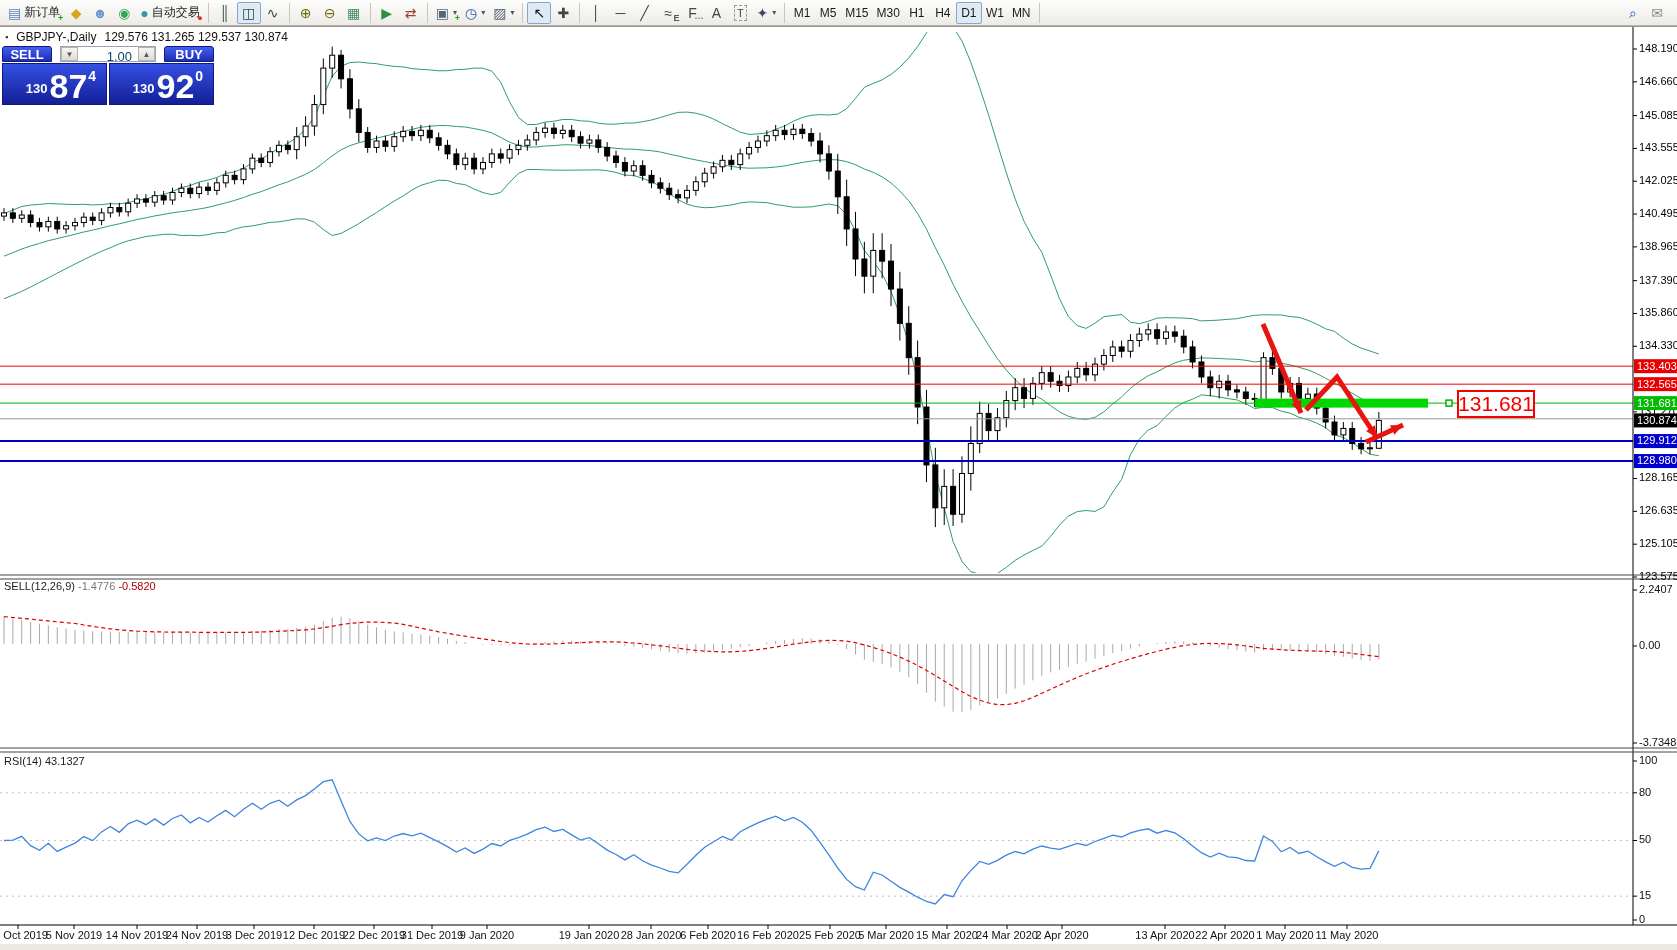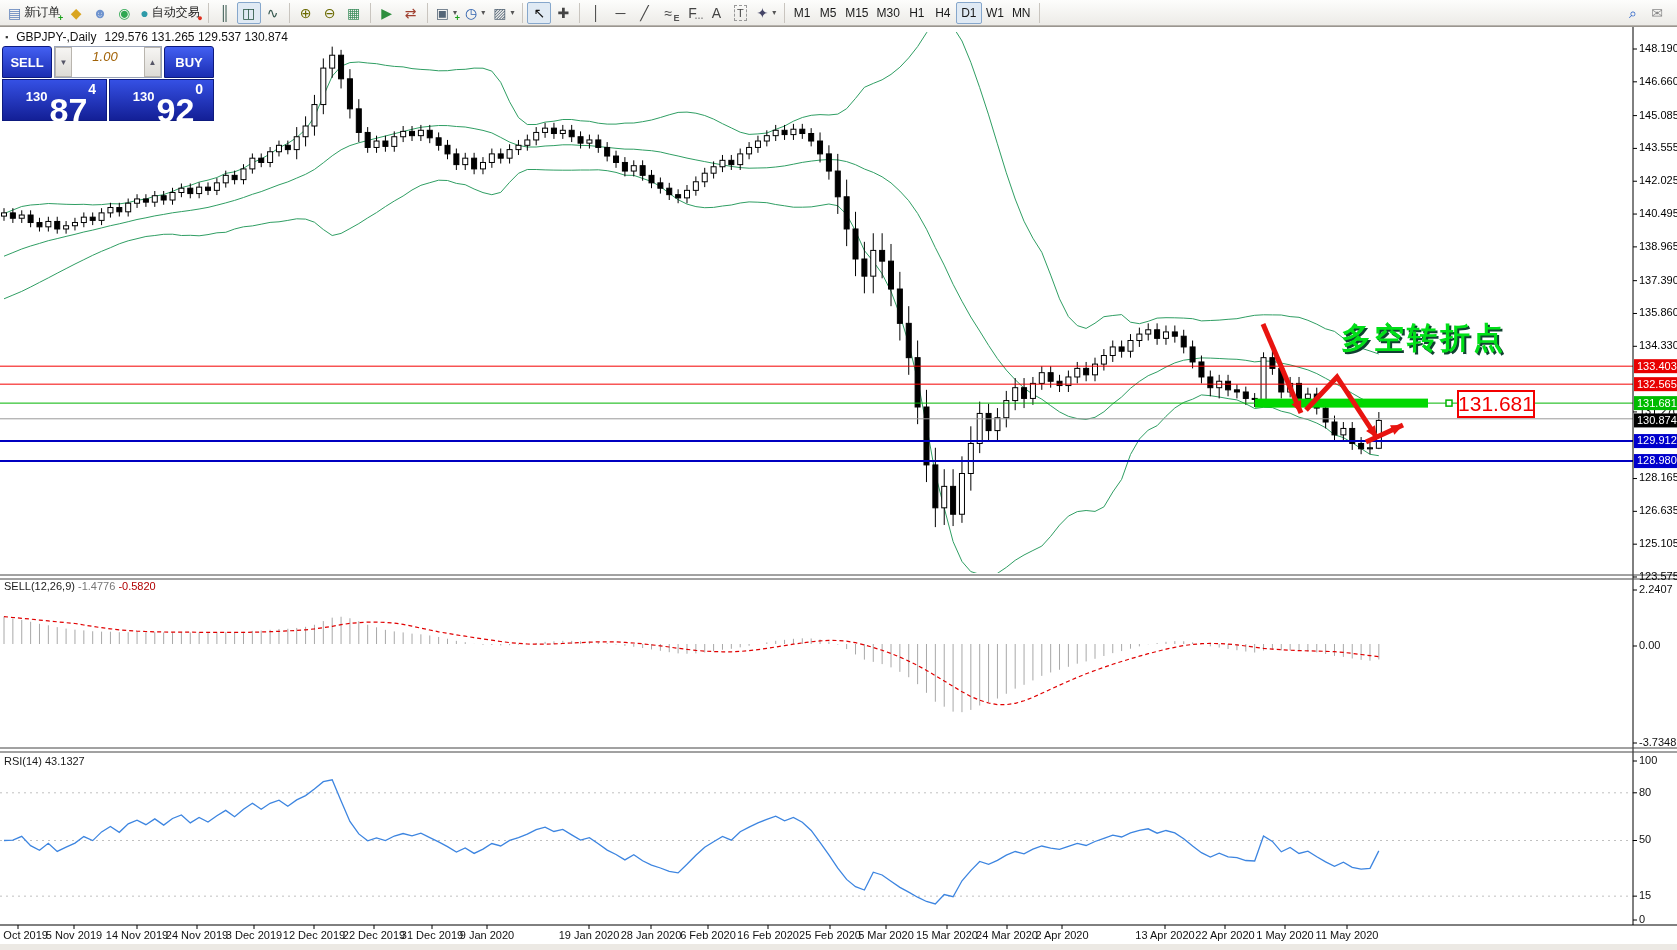--- a/index.html
+++ b/index.html
@@ -21,31 +21,31 @@
   .tb-caret{font-size:8px;color:#555;margin-left:1px;}
   .tb-label{font-size:12px;color:#1a1a1a;white-space:nowrap;}
   .tb-tf{font-size:11px;min-width:26px;}
   .tb-right{margin-left:auto;display:flex;margin-right:8px;}
   
   .chart-title{position:absolute;left:5px;top:30px;z-index:6;font-size:12px;color:#111;
                display:flex;align-items:center;gap:8px;}
   .chart-title .mini{font-size:9px;color:#333;}
   
   .ocp{position:absolute;left:2px;top:46px;width:212px;z-index:6;}
-  .ocp-row1{display:flex;height:32px;gap:2px;}
+  .ocp-row1{display:flex;height:16px;gap:8px;}
   .btn-sell,.btn-buy{flex:0 0 48px;background:linear-gradient(#4360f2,#1b2db2);color:#fff;
         font-weight:bold;font-size:13px;border:1px solid #0d1a7e;border-radius:3px 3px 0 0;
         display:flex;align-items:center;justify-content:center;cursor:default;}
   .vol{flex:1;display:flex;background:#fff;border:1px solid #9aa4b8;align-items:stretch;}
   .vol .spin{width:15px;display:flex;align-items:center;justify-content:center;font-size:8px;
         color:#556;background:linear-gradient(#f6f5f3,#dddbd6);border:1px solid #b9b5ae;cursor:default;}
-  .vol .val{flex:1;text-align:center;padding:2px 6px 0 0;font-size:13px;color:#a16207;font-style:italic;}
+  .vol .val{flex:1;text-align:right;padding:2px 6px 0 0;font-size:13px;color:#0c4a6e;}
   .ocp-row2{display:flex;gap:2px;height:42px;margin-top:1px;}
   .price-box{flex:1;background:linear-gradient(#3550e4,#131f96);color:#fff;border:1px solid #0d1a7e;
-        display:flex;align-items:center;justify-content:center;padding-bottom:4px;cursor:default;padding-left:13px;}
+        display:flex;align-items:flex-end;justify-content:center;padding-bottom:4px;cursor:default;padding-left:13px;}
   .price-box .pfx{font-size:13px;font-weight:bold;margin:0 2px 4px 0;}
   .price-box .big{font-size:34px;font-weight:bold;line-height:28px;margin-top:24px;}
   .price-box .sup{font-size:14px;font-weight:bold;line-height:12px;margin:0 0 18px 1px;}
   
   .ind-label{position:absolute;z-index:5;font-size:11px;color:#1b1b1b;white-space:pre;}
   .ind-label .v1{color:#777;} .ind-label .v2{color:#b00000;}
   
   .turning{position:absolute;left:1341px;top:318px;z-index:5;font-size:30px;font-weight:bold;
            letter-spacing:3px;color:#00e018;text-shadow:2px 2px 0 #114031;white-space:nowrap;}
   .ptag{position:absolute;left:1457px;top:390px;width:74px;height:24px;z-index:5;background:#fff;
@@ -236,21 +236,20 @@
         <span class="pfx">130</span>
         <span class="big">92</span>
         <span class="sup">0</span>
       </div>
     </div>
   </div>
 
   <div class="ind-label" style="left:4px;top:580px;"><span>SELL(12,26,9)</span> <span class="v1">-1.4776</span> <span class="v2">-0.5820</span></div>
   <div class="ind-label" style="left:4px;top:755px;"><span>RSI(14)</span> <span>43.1327</span></div>
 
-  <div class="turning">多空转折点</div>
   <div class="ptag">131.681</div>
 
   <div class="botstrip"></div>
 
   <svg class="canvas" id="cv" width="1677" height="950">
       <defs>
         <clipPath id="clipMain">
           <rect x="0" y="32" width="1633" height="541"></rect>
         </clipPath>
         <clipPath id="clipMacd">

